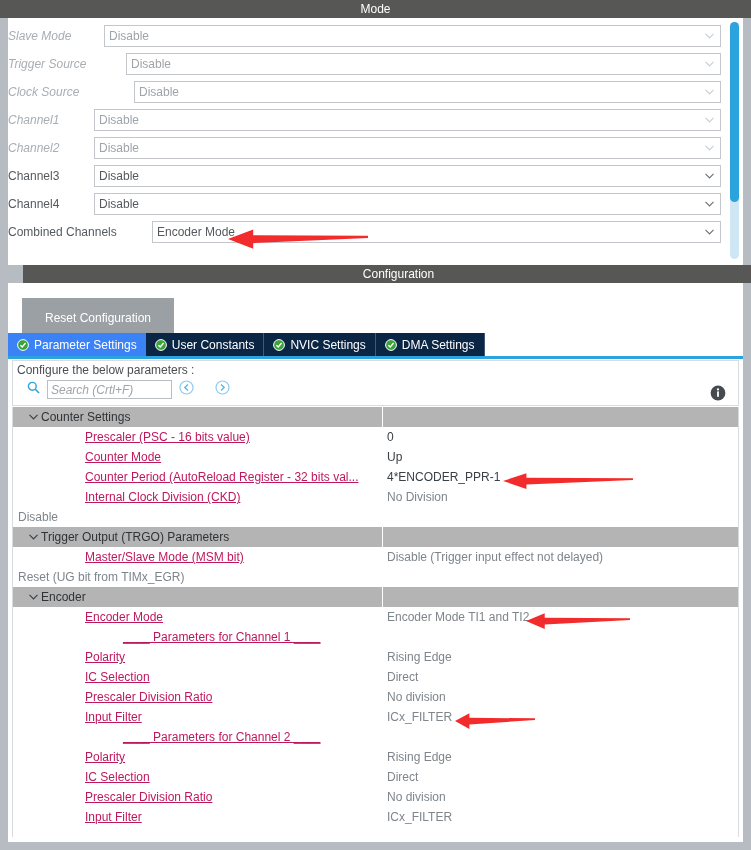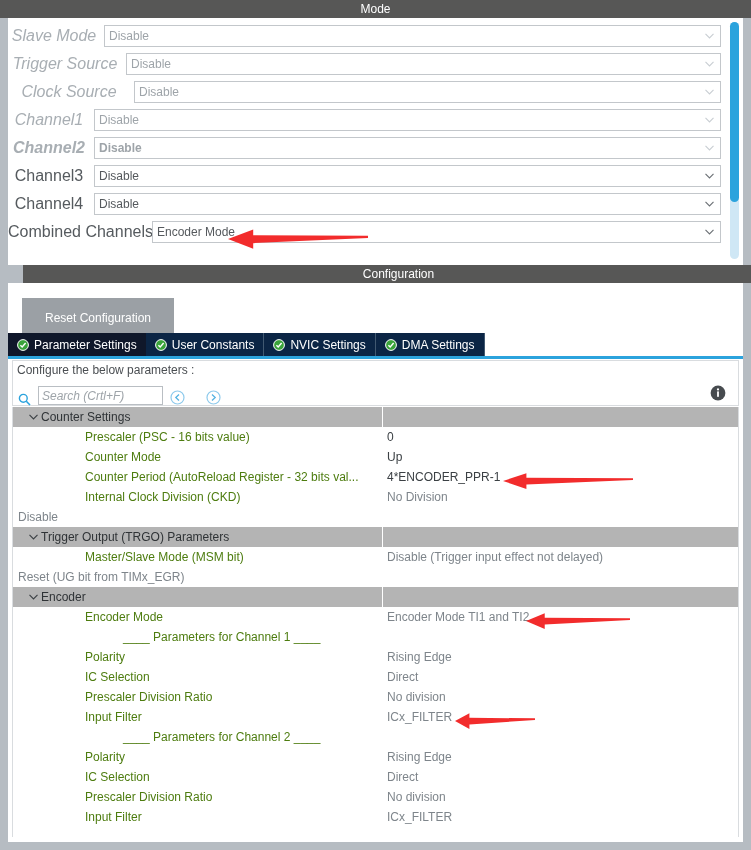--- a/index.html
+++ b/index.html
@@ -35,23 +35,23 @@
     width: 735px; height: 247px;
     background: #ffffff;
     overflow: hidden;
   }
   .mode-row {
     position: absolute;
     left: 0; width: 735px; height: 28px;
     display: flex; align-items: center;
   }
   .mode-label {
-    font-size: 16px;
+    font-size: 12px;
     color: #555a5e;
-    text-align: center;
+    text-align: left;
     padding-right: 4px;
     white-space: nowrap;
   }
   .mode-label.disabled {
     font-style: italic;
     color: #a8aeb3;
   }
   .combo {
     height: 22px;
     border: 1px solid #c3c7cb;
@@ -120,21 +120,21 @@
     height: 23px;
     display: flex; align-items: center; gap: 5px;
     padding: 0 9px;
     font-size: 12px;
     color: #ffffff;
     background: #0b2545;
     border-right: 1px solid #415971;
     cursor: pointer;
     white-space: nowrap;
   }
-  .tab.active { background: #0f172a; border-right: none; }
+  .tab.active { background: #3b82f6; border-right: none; }
   .tab-check {
     width: 12px; height: 12px; flex: none;
   }
   #tab-underline {
     position: absolute;
     left: 0; top: 73px;
     width: 735px; height: 3px;
     background: #2ba3dd;
   }
 
@@ -149,22 +149,22 @@
     line-height: 19px;
     padding-left: 4px;
   }
 
   #searchbar {
     position: absolute;
     left: 4px; top: 97px;
     width: 727px; height: 26px;
     border: 1px solid #d9dcdf;
     border-top: none;
-    display: flex; align-items: flex-end;
-    padding-left: 5px;
+    display: flex; align-items: flex-start;
+    padding-left: 14px;
     gap: 7px;
   }
   #search-icon { width: 13px; height: 13px; flex: none; }
   #search-input {
     width: 125px; height: 19px;
     border: 1px solid #b9bec3;
     font-size: 12px;
     font-style: italic;
     color: #9ea4a9;
     padding-left: 3px;
@@ -206,22 +206,22 @@
     width: 1px; height: 20px; background: #ffffff;
   }
   .prow {
     height: 20px;
     display: flex; align-items: center;
     font-size: 12px;
   }
   .pname {
     width: 369px;
     padding-left: 72px;
-    color: #4d7c0f;
-    white-space: nowrap; overflow: hidden;
+    color: #be185d;
+    white-space: nowrap; overflow: hidden; text-decoration: underline;
   }
   .pval {
     flex: 1;
     color: #7e858b;
     padding-left: 5px;
     white-space: nowrap;
   }
   .pval.dark { color: #3b4044; }
 
   
@@ -286,21 +286,21 @@
           <div class="mode-label disabled" style="width: 86px;">Channel1</div>
           <div class="combo disabled" style="margin-right: 22px;">
             <span class="cval">Disable</span>
             <span class="chev">
               <svg viewBox="0 0 9 6" width="9" height="6">
                 <polyline points="0.5,0.8 4.5,5 8.5,0.8" fill="none" stroke="#c9ced3" stroke-width="1.1"></polyline>
               </svg>
             </span>
           </div>
         </div>
-        <div class="mode-row" style="top: 116px; font-weight: bold;">
+        <div class="mode-row" style="top: 116px;">
           <div class="mode-label disabled" style="width: 86px;">Channel2</div>
           <div class="combo disabled" style="margin-right: 22px;">
             <span class="cval">Disable</span>
             <span class="chev">
               <svg viewBox="0 0 9 6" width="9" height="6">
                 <polyline points="0.5,0.8 4.5,5 8.5,0.8" fill="none" stroke="#c9ced3" stroke-width="1.1"></polyline>
               </svg>
             </span>
           </div>
         </div>

